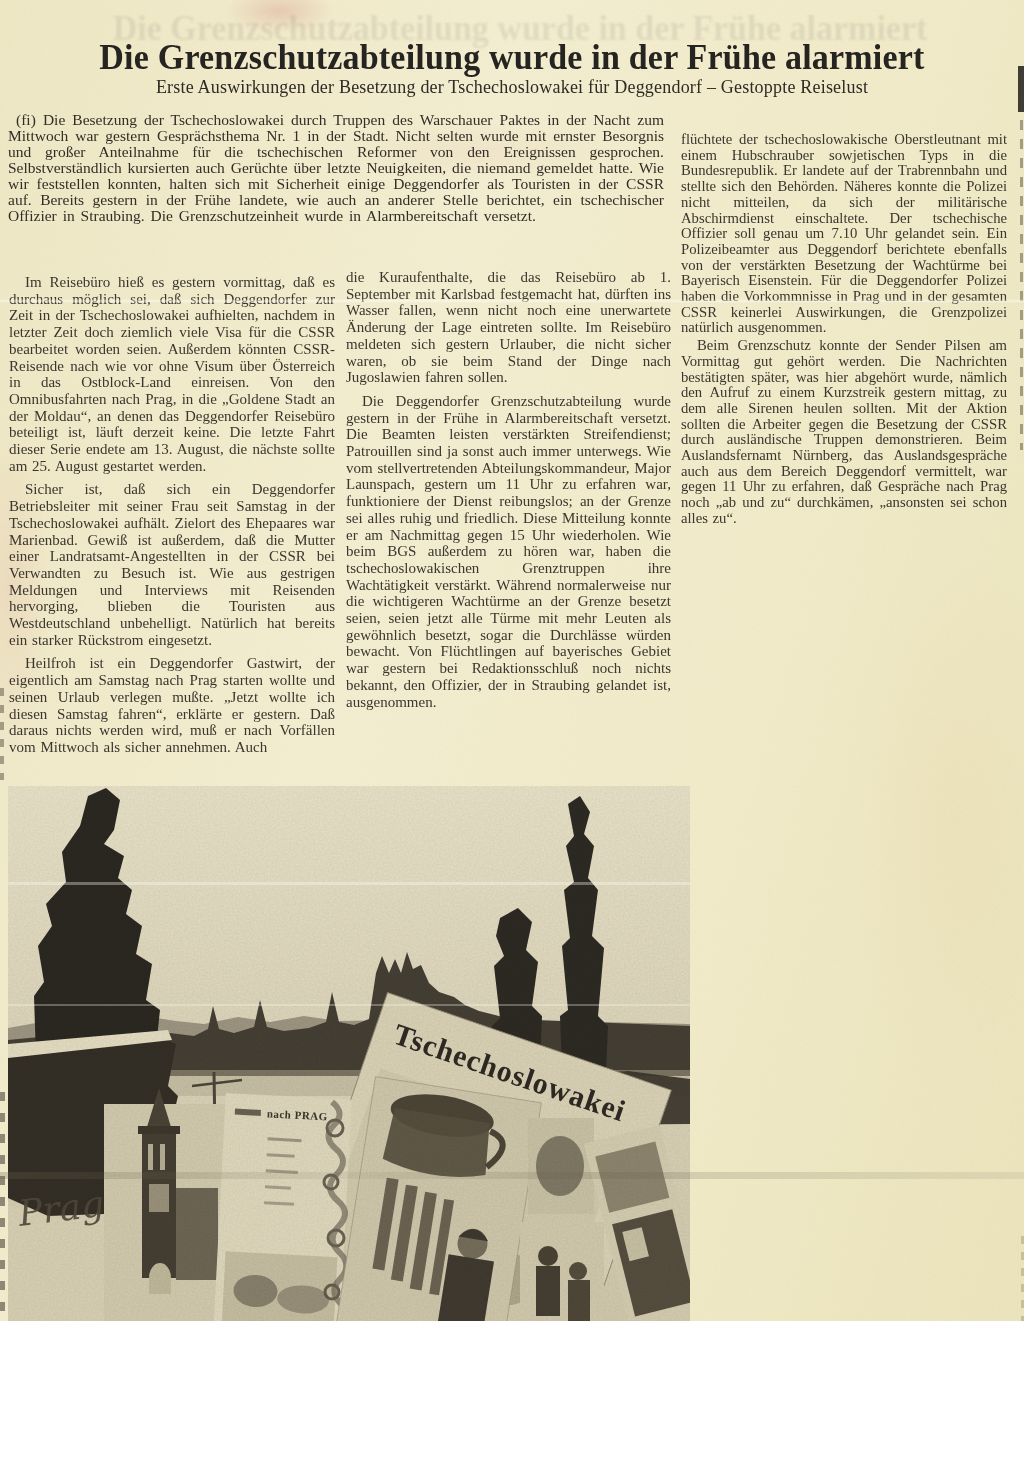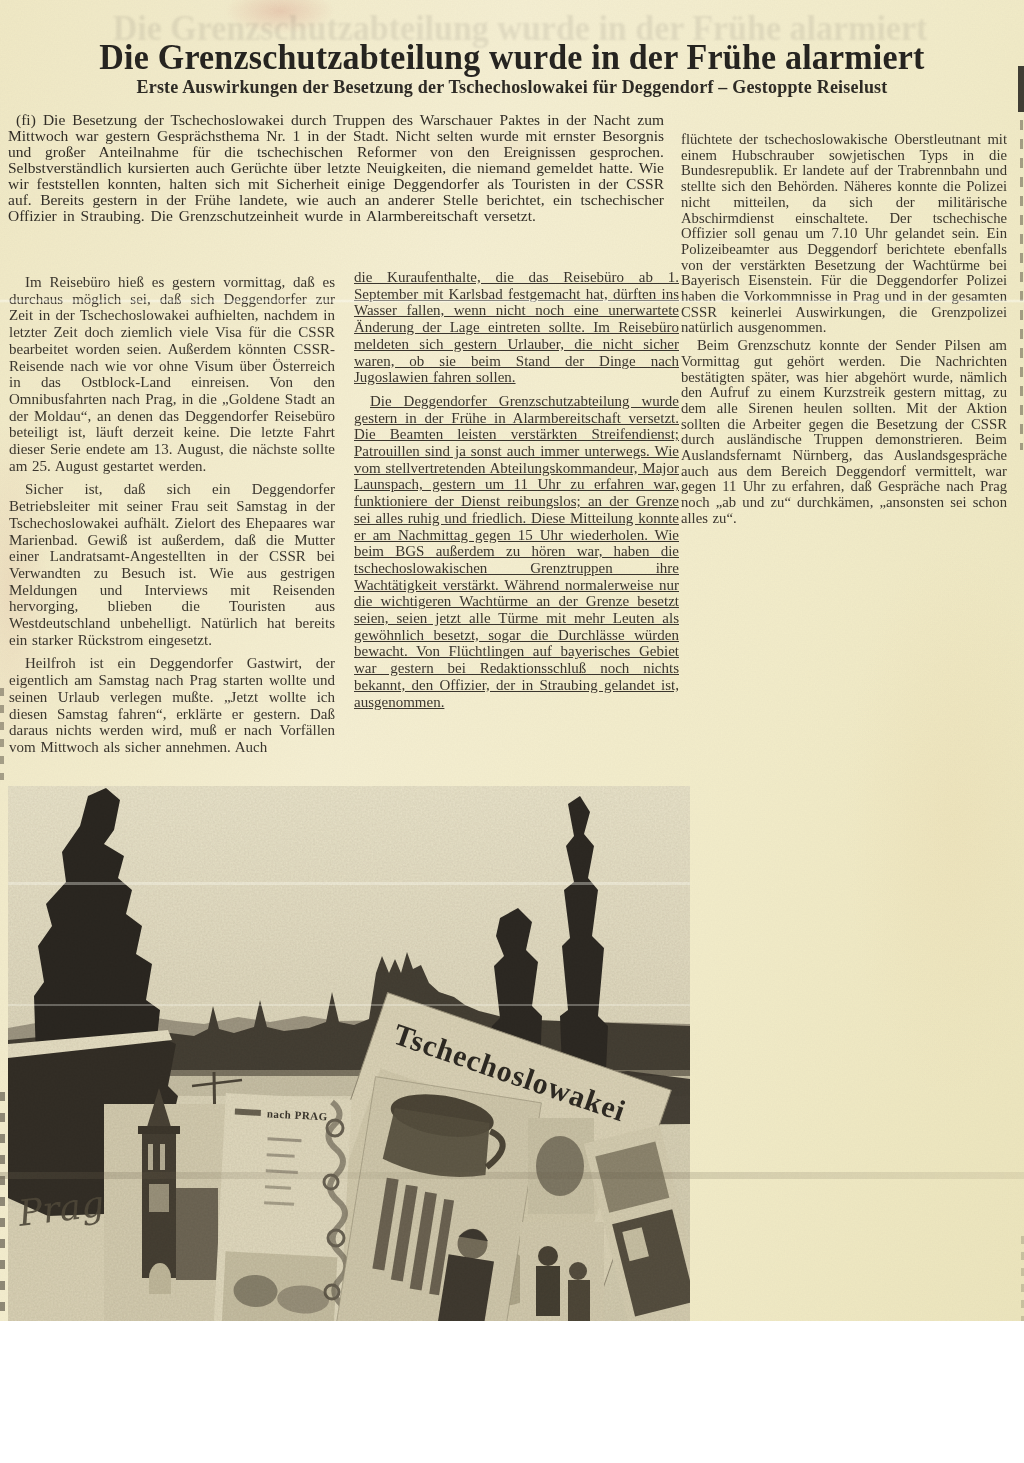--- a/index.html
+++ b/index.html
@@ -13,29 +13,29 @@
   .stain.s4{right:-40px;top:540px;width:220px;height:560px;background:radial-gradient(closest-side,rgba(226,196,142,.12),rgba(226,196,142,0));}
   .stain.s5{left:330px;top:120px;width:300px;height:60px;background:radial-gradient(closest-side,rgba(214,160,140,.10),rgba(214,160,140,0));}
 
   .headline{position:absolute;top:14px;left:0;width:1024px;text-align:center;
     font-weight:700;font-size:34px;line-height:1.1;color:#262420;letter-spacing:.2px;
     transform:scale(1,1.08);transform-origin:center top;}
   .headline-ghost{position:absolute;top:8px;left:8px;width:1024px;text-align:center;
     font-weight:700;font-size:34px;line-height:1.1;color:#6b655a;opacity:.13;filter:blur(1.2px);
     transform:scale(1,1.08);transform-origin:center top;}
   .subheadline{position:absolute;top:62px;left:0;width:1024px;text-align:center;
-    font-weight:700;font-size:18px;color:#2e2b25;letter-spacing:.2px;}
+    font-weight:400;font-size:18px;color:#2e2b25;letter-spacing:.2px;}
 
   .lead{position:absolute;top:96px;left:8px;width:656px;text-align:justify;
     font-weight:400;font-size:15.5px;line-height:16px;color:#322e27;word-spacing:2px;text-indent:8px;}
 
   .col{position:absolute;text-align:justify;color:#3b362e;font-size:15px;line-height:16.7px;word-spacing:1px;margin-top:40px;}
   .col p{margin:0 0 7px 0;text-indent:16px;}
   .col-1{top:234px;left:9px;width:326px;}
-  .col-2{top:229px;left:354px;width:325px;text-decoration:underline;}
+  .col-2{top:229px;left:346px;width:325px;}
   .col-3{top:92px;left:681px;width:326px;font-size:14.7px;line-height:15.7px;}
   .col-3 p{margin-bottom:2px;}
 
   .photo{position:absolute;left:8px;top:786px;width:682px;height:580px;}
   .photo svg{display:block;}
 
   .caption{position:absolute;left:42px;top:1379px;width:672px;text-align:justify;
     font-weight:700;font-size:15.5px;line-height:27px;color:#2f2b25;word-spacing:1px;}
   .credit{position:absolute;right:0px;top:54px;font-weight:700;font-size:12px;color:#3a362f;}
 

